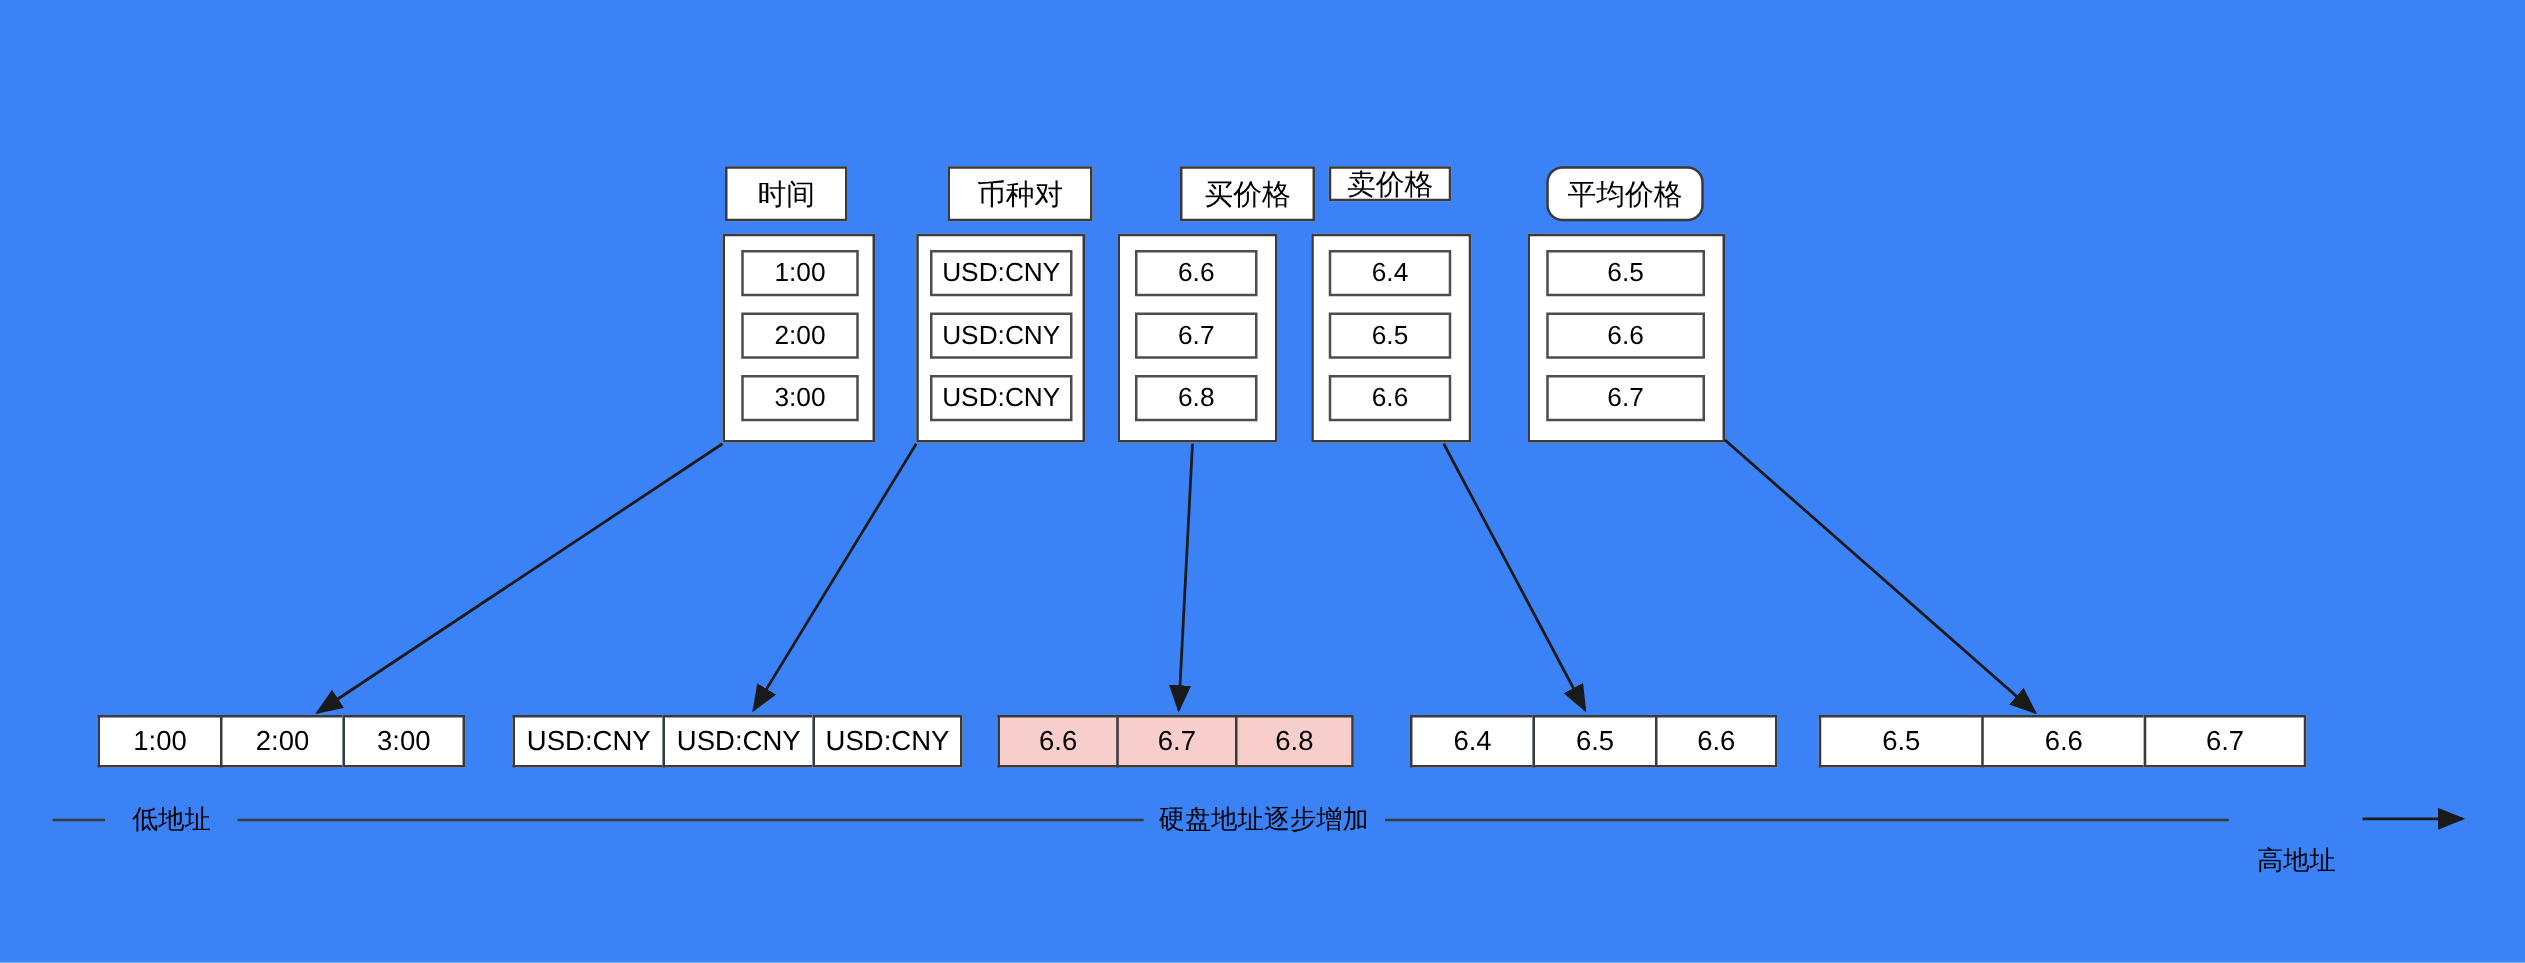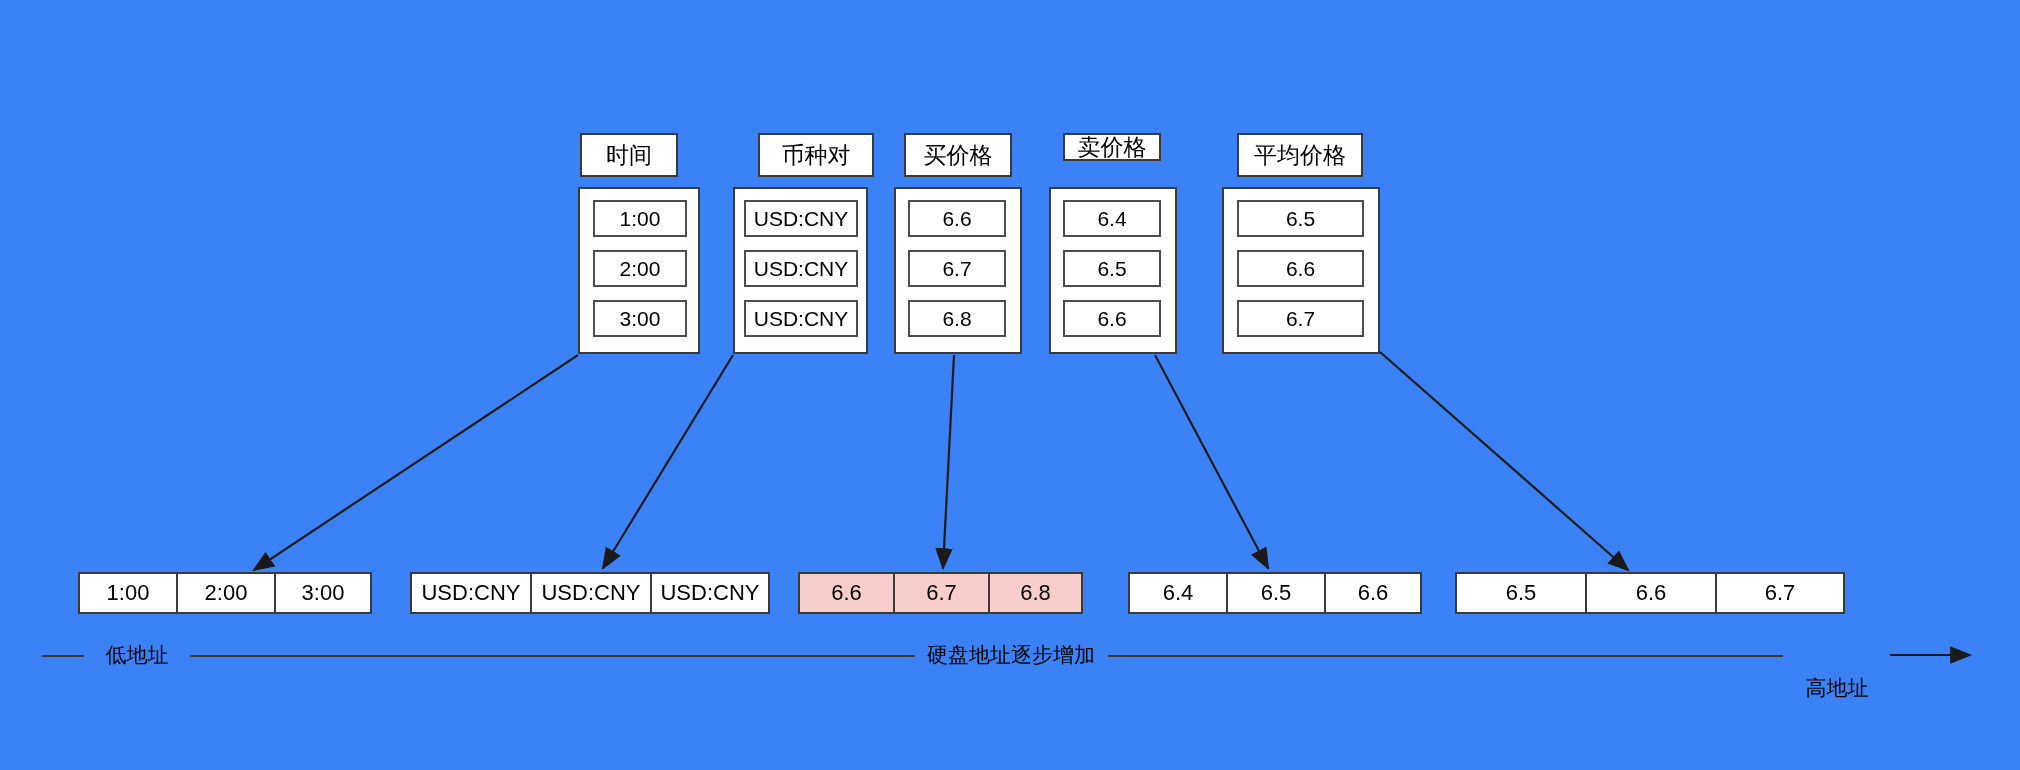--- a/index.html
+++ b/index.html
@@ -65,33 +65,33 @@
   <div class="cell" style="left:593px;top:200px;width:94px;height:37px;">1:00</div>
   <div class="cell" style="left:593px;top:250px;width:94px;height:37px;">2:00</div>
   <div class="cell" style="left:593px;top:300px;width:94px;height:37px;">3:00</div>
 
   <div class="box hdr" style="left:742px;top:133px;width:116px;height:44px;margin-left:16px;">币种对</div>
   <div class="container" style="left:733px;top:187px;width:135px;height:167px;"></div>
   <div class="cell" style="left:744px;top:200px;width:114px;height:37px;">USD:CNY</div>
   <div class="cell" style="left:744px;top:250px;width:114px;height:37px;">USD:CNY</div>
   <div class="cell" style="left:744px;top:300px;width:114px;height:37px;">USD:CNY</div>
 
-  <div class="box hdr" style="left:904px;top:133px;width:108px;height:44px;">买价格</div>
+  <div class="box hdr" style="left:944px;top:133px;width:108px;height:44px;">买价格</div>
   <div class="container" style="left:894px;top:187px;width:128px;height:167px;"></div>
   <div class="cell" style="left:908px;top:200px;width:98px;height:37px;">6.6</div>
   <div class="cell" style="left:908px;top:250px;width:98px;height:37px;">6.7</div>
   <div class="cell" style="left:908px;top:300px;width:98px;height:37px;">6.8</div>
 
   <div class="box hdr" style="left:1063px;top:133px;width:98px;height:28px;">卖价格</div>
   <div class="container" style="left:1049px;top:187px;width:128px;height:167px;"></div>
   <div class="cell" style="left:1063px;top:200px;width:98px;height:37px;">6.4</div>
   <div class="cell" style="left:1063px;top:250px;width:98px;height:37px;">6.5</div>
   <div class="cell" style="left:1063px;top:300px;width:98px;height:37px;">6.6</div>
 
-  <div class="box hdr" style="left:1237px;top:133px;width:126px;height:44px;">平均价格</div>
+  <div class="box hdr" style="left:1237px;top:133px;width:126px;height:44px;border-radius:13px;">平均价格</div>
   <div class="container" style="left:1222px;top:187px;width:158px;height:167px;"></div>
   <div class="cell" style="left:1237px;top:200px;width:127px;height:37px;">6.5</div>
   <div class="cell" style="left:1237px;top:250px;width:127px;height:37px;">6.6</div>
   <div class="cell" style="left:1237px;top:300px;width:127px;height:37px;">6.7</div>
 
   <div class="strip" style="left:78px;top:572px;width:98px;height:42px;">1:00</div>
   <div class="strip" style="left:176px;top:572px;width:98px;height:42px;">2:00</div>
   <div class="strip last" style="left:274px;top:572px;width:98px;height:42px;">3:00</div>
 
   <div class="strip" style="left:410px;top:572px;width:120px;height:42px;">USD:CNY</div>

